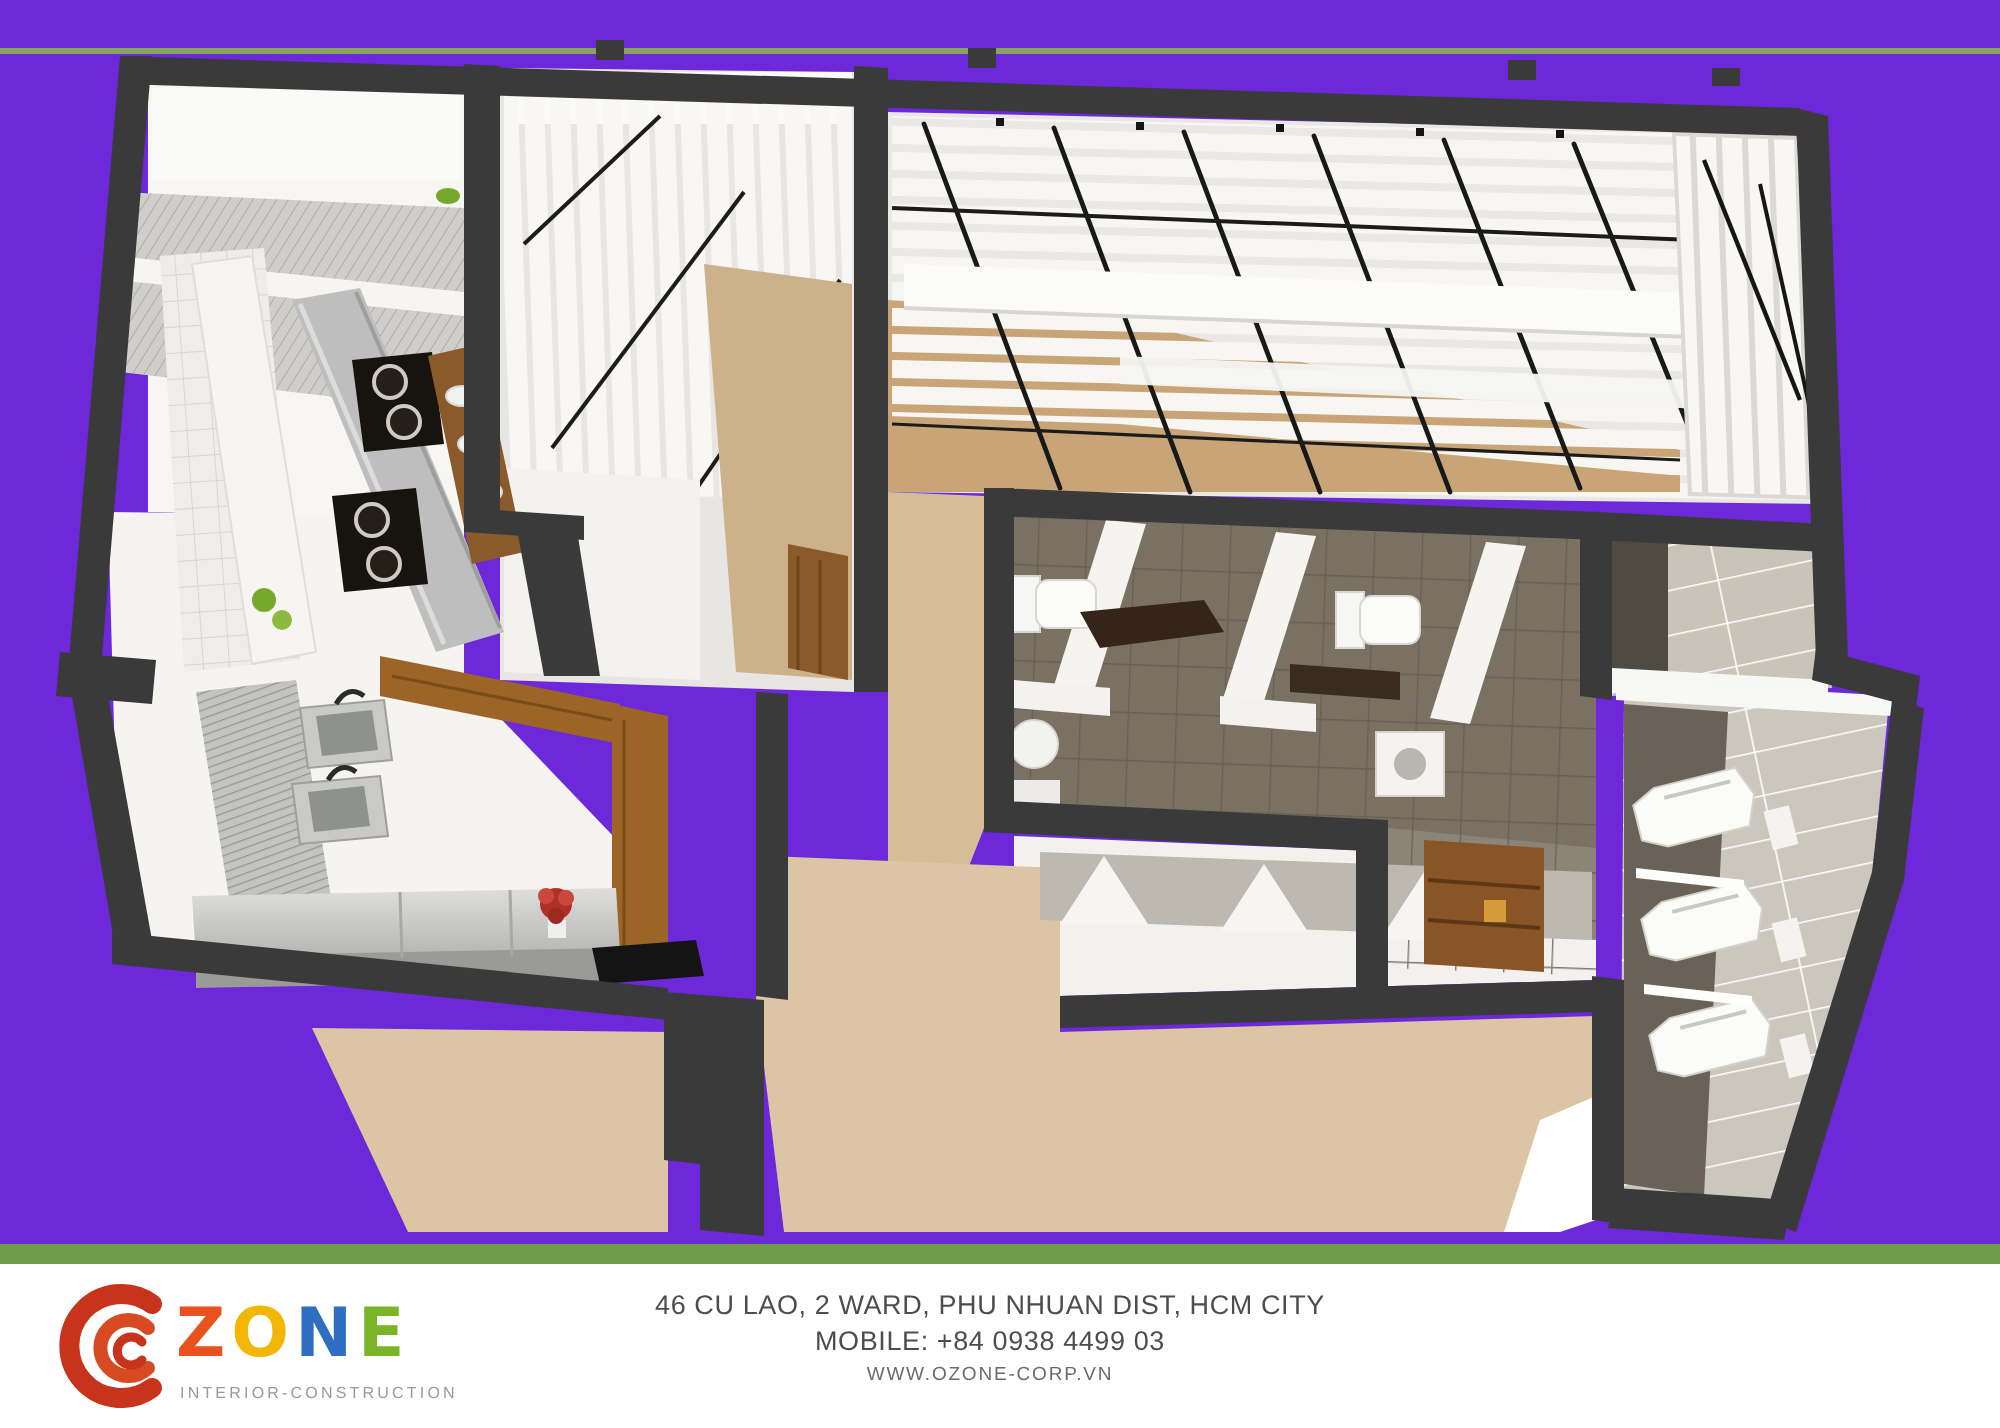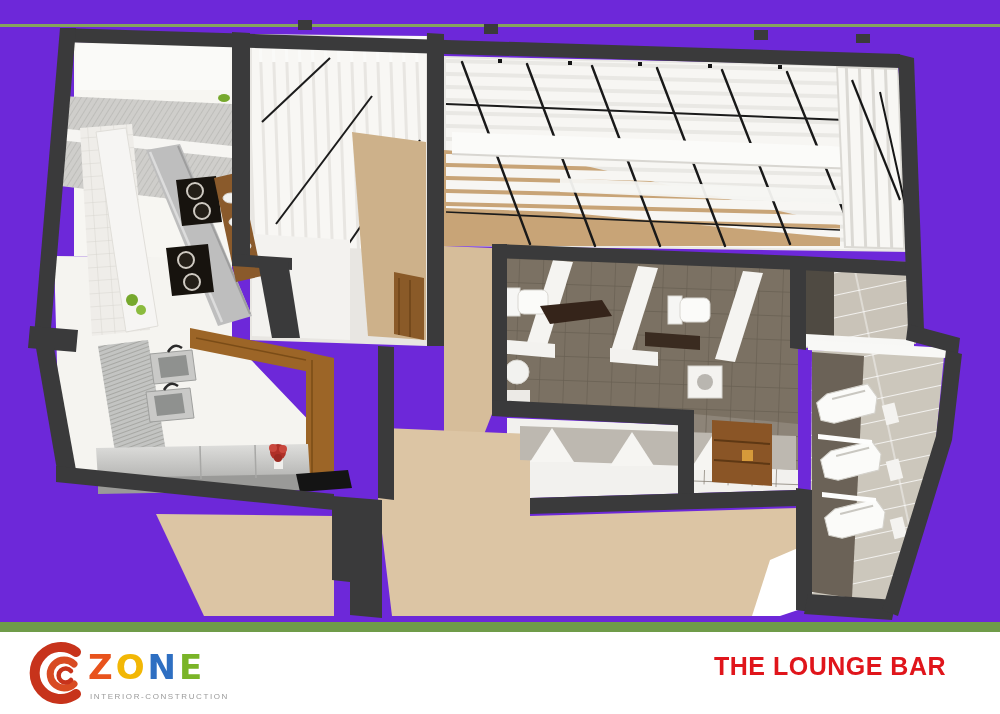--- a/index.html
+++ b/index.html
@@ -297,17 +297,21 @@
     <div class="logo">
       <svg class="logo-swirl" width="62" height="64" viewBox="0 0 62 64">
         <path d="M 50 12 A 26 26 0 1 0 50 54" stroke="#c7331b" stroke-width="10" fill="none" stroke-linecap="round"></path>
         <path d="M 48 24 A 14 14 0 1 0 48 44" stroke="#d84b22" stroke-width="7" fill="none" stroke-linecap="round"></path>
         <path d="M 45 31 A 7 7 0 1 0 45 40" stroke="#c7331b" stroke-width="4.5" fill="none" stroke-linecap="round"></path>
       </svg>
       <div class="logo-word"><span class="lz">Z</span><span class="lo">O</span><span class="ln">N</span><span class="le">E</span></div>
       <div class="logo-tagline">INTERIOR-CONSTRUCTION</div>
     </div>
 
-
-    <div class="project-title">THE LOUNGE BAR</div>
+    <div class="address">
+      <div class="addr-line">46 CU LAO, 2  WARD, PHU NHUAN DIST, HCM CITY</div>
+      <div class="addr-line">MOBILE: +84 0938 4499 03</div>
+      <div class="addr-web">WWW.OZONE-CORP.VN</div>
+    </div>
+
 
   </div>
 </div>
 
 </body></html>

